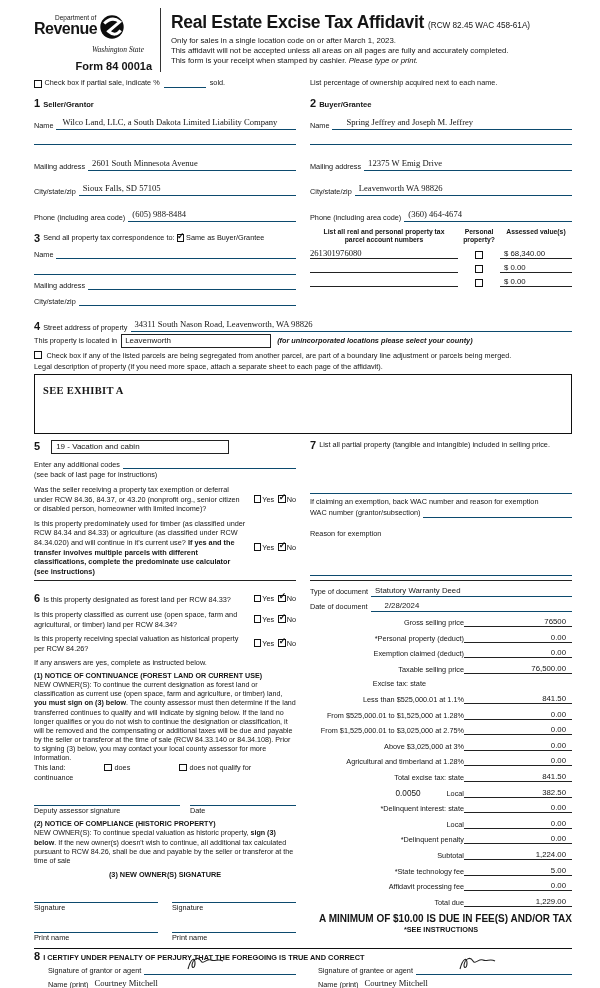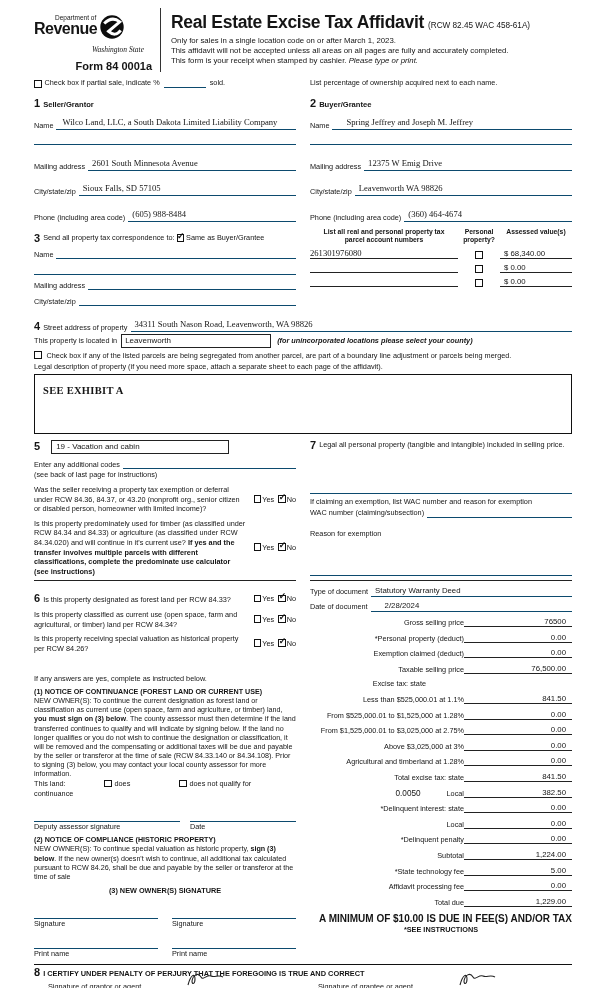--- a/index.html
+++ b/index.html
@@ -255,26 +255,26 @@
       </div>
       <div class="q t7">
         <span class="qtext"><span>Is this property predominately used for timber (as classified under RCW 84.34 and 84.33) or agriculture (as classified under RCW 84.34.020) and will continue in it's current use? </span><span class="bold">If yes and the transfer involves multiple parcels with different classifications, complete the predominate use calculator (see instructions)</span></span>
         <span class="yesno"><span class="cb"></span><span>Yes</span><span class="cb checked"></span><span>No</span></span>
       </div>
     </div>
     <div class="gap"></div>
     <div class="rcol">
       <div style="display:flex">
         <span class="secnum">7</span>
-        <span class="t7">Legal all personal property (tangible and intangible) included in selling price.</span>
+        <span class="t7">List all partial property (tangible and intangible) included in selling price.</span>
       </div>
       <div class="fill" style="margin-top:34px"></div>
-      <div class="t7" style="margin-top:3px">If claiming an exemption, list WAC number and reason for exemption</div>
+      <div class="t7" style="margin-top:3px">If claiming an exemption, back WAC number and reason for exemption</div>
       <div class="frow t7" style="margin-top:2px">
-          <span class="flbl">WAC number (claiming/subsection)</span>
+          <span class="flbl">WAC number (grantor/subsection)</span>
           <span class="fill"></span>
         </div>
       <div class="t7" style="margin-top:11px">Reason for exemption</div>
       <div class="fill" style="margin-top:28px"></div>
     </div>
   </div>
 
   <div class="cols" style="margin-top:4px">
     <div class="lcol">
       <div class="hr" style="margin-bottom:4px"></div>
@@ -283,21 +283,21 @@
         <span class="yesno"><span class="cb"></span><span>Yes</span><span class="cb checked"></span><span>No</span></span>
       </div>
       <div class="q t7">
         <span class="qtext">Is this property classified as current use (open space, farm and agricultural, or timber) land per RCW 84.34?</span>
         <span class="yesno"><span class="cb"></span><span>Yes</span><span class="cb checked"></span><span>No</span></span>
       </div>
       <div class="q t7">
         <span class="qtext">Is this property receiving special valuation as historical property per RCW 84.26?</span>
         <span class="yesno"><span class="cb"></span><span>Yes</span><span class="cb checked"></span><span>No</span></span>
       </div>
-      <div class="t7" style="margin-top:21px">If any answers are yes, complete as instructed below.</div>
+      <div class="t7" style="margin-top:5px">If any answers are yes, complete as instructed below.</div>
       <div class="notice">
         <div class="bold">(1) NOTICE OF CONTINUANCE (FOREST LAND OR CURRENT USE)</div>
         <div><span>NEW OWNER(S): To continue the current designation as forest land or classification as current use (open space, farm and agriculture, or timber) land, </span><span class="bold">you must sign on (3) below</span><span>. The county assessor must then determine if the land transferred continues  to qualify and will indicate by signing below. If the land no longer qualifies or you do not wish to continue the designation or classification, it will be removed and the compensating or additional taxes will be due and payable by the seller or transferor at the time of sale (RCW 84.33.140 or 84.34.108). Prior to signing (3) below, you may contact your local county assessor for more information.</span></div>
       </div>
       <div class="t7" style="display:flex;">
         <span style="width:70px"><span>This land:</span><br><span>continuance</span></span>
         <span style="width:75px"><span class="cb" style="margin-right:3px"></span><span>does</span></span>
         <span><span class="cb" style="margin-right:3px"></span><span>does not qualify for</span></span>
       </div>
       <div style="display:flex;margin-top:14px" class="t7">

